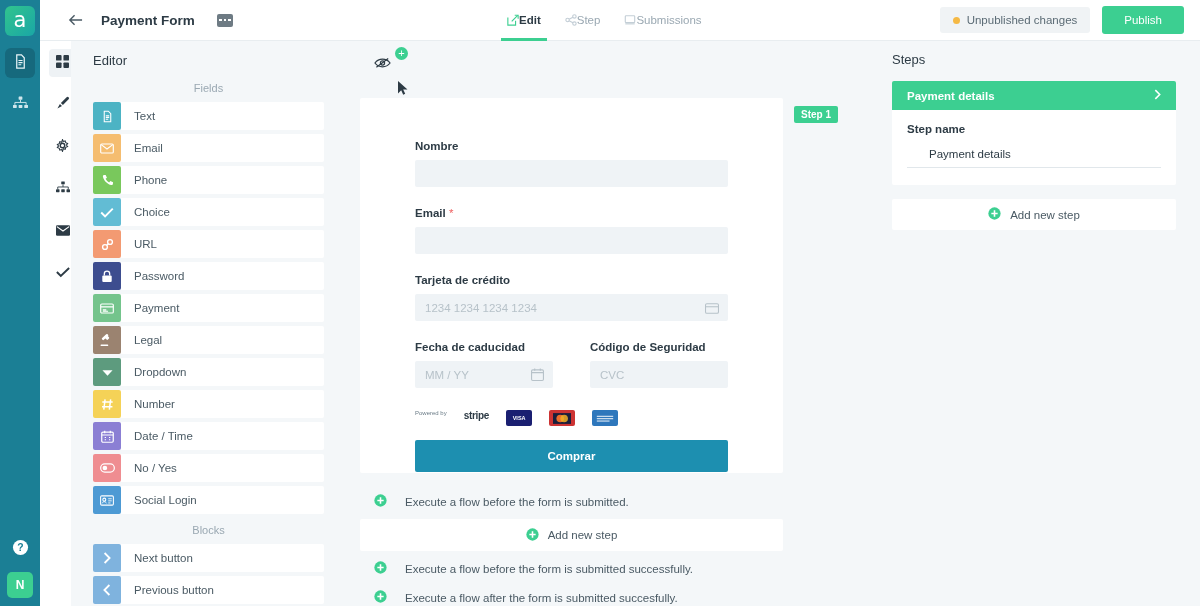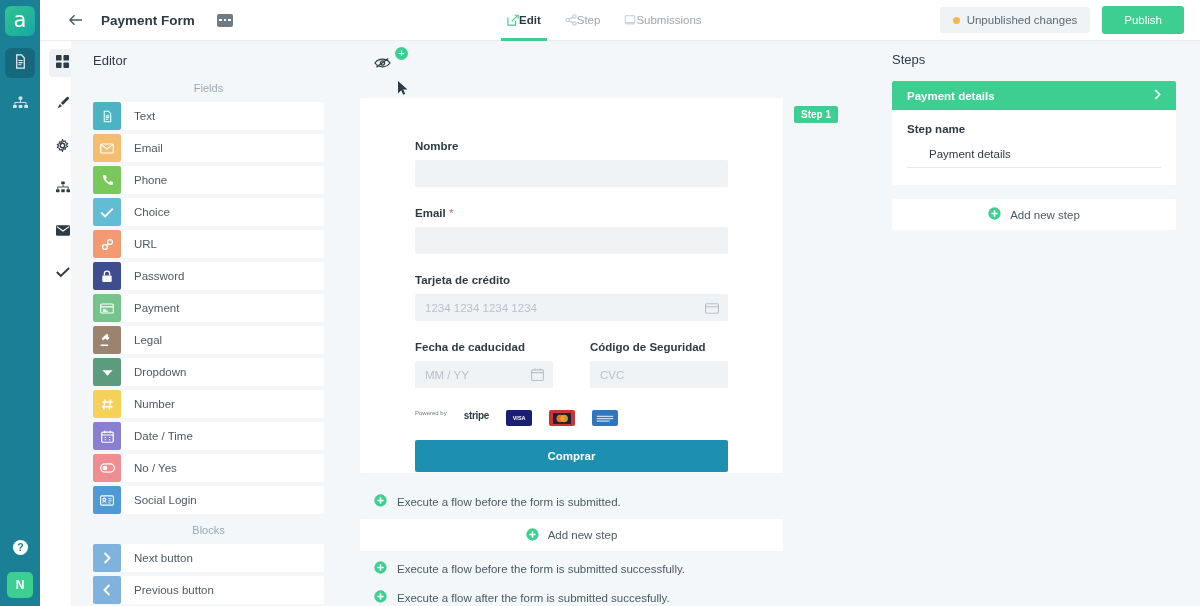--- a/index.html
+++ b/index.html
@@ -147,21 +147,21 @@
     width: 26px; height: 16px; border-radius: 2px; display: flex;
     align-items: center; justify-content: center; font-size: 5.5px;
     font-weight: bold; color: #fff;
   }
   .buy-btn {
     width: 100%; height: 32px; background: #1d8fb0; color: #fff; border: none;
     border-radius: 2px; font-size: 11.5px; font-weight: bold; cursor: pointer;
     font-family: "Liberation Sans", sans-serif;
   }
   .flow-row {
-    display: flex; align-items: center; gap: 10px; font-size: 11.5px;
+    display: flex; align-items: center; gap: 18px; font-size: 11.5px;
     color: #4a5a64; padding: 7px 0 7px 14px; cursor: pointer;
   }
   .flow-ico { color: #3ccf91; flex: 0 0 13px; }
   .add-step-wide {
     background: #fff; border-radius: 2px; height: 32px; width: 423px;
     display: flex; align-items: center; justify-content: center; gap: 9px;
     font-size: 11.5px; color: #4a5a64; cursor: pointer; margin: 3px 0;
   }
 
   

